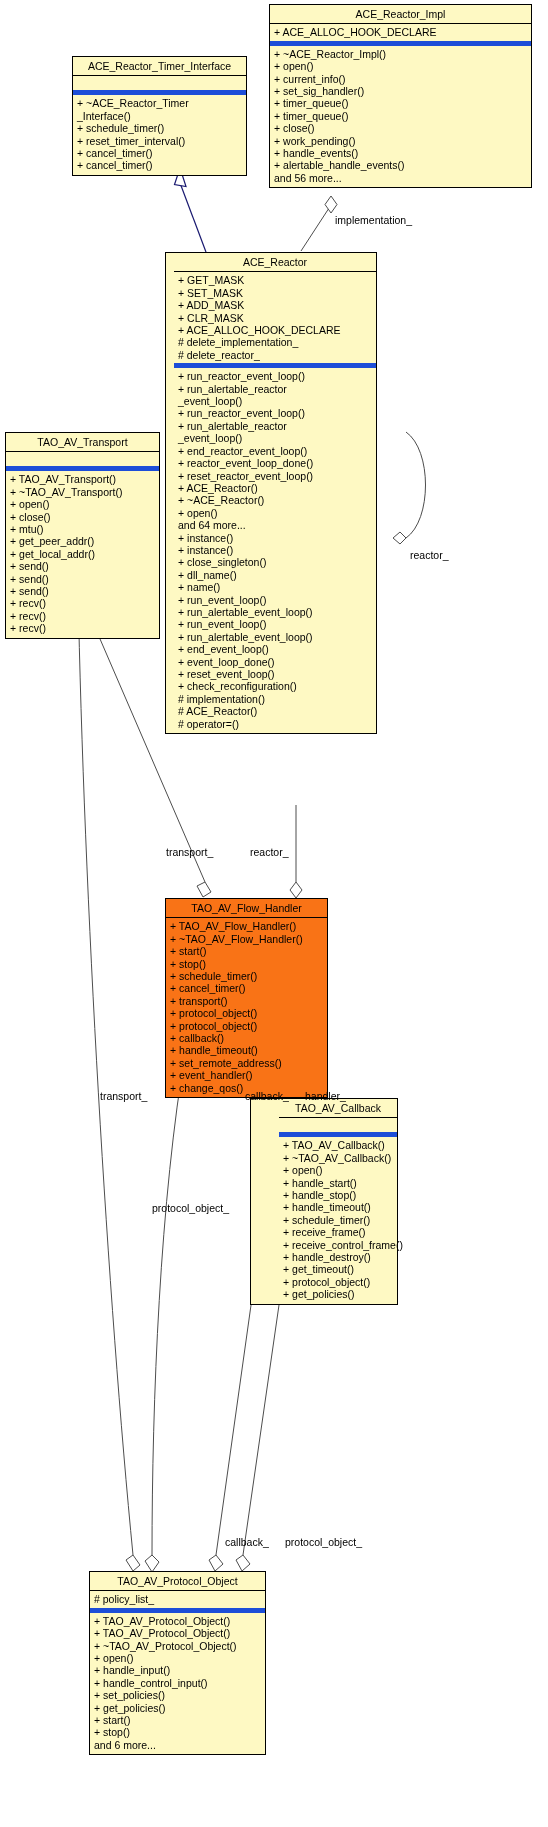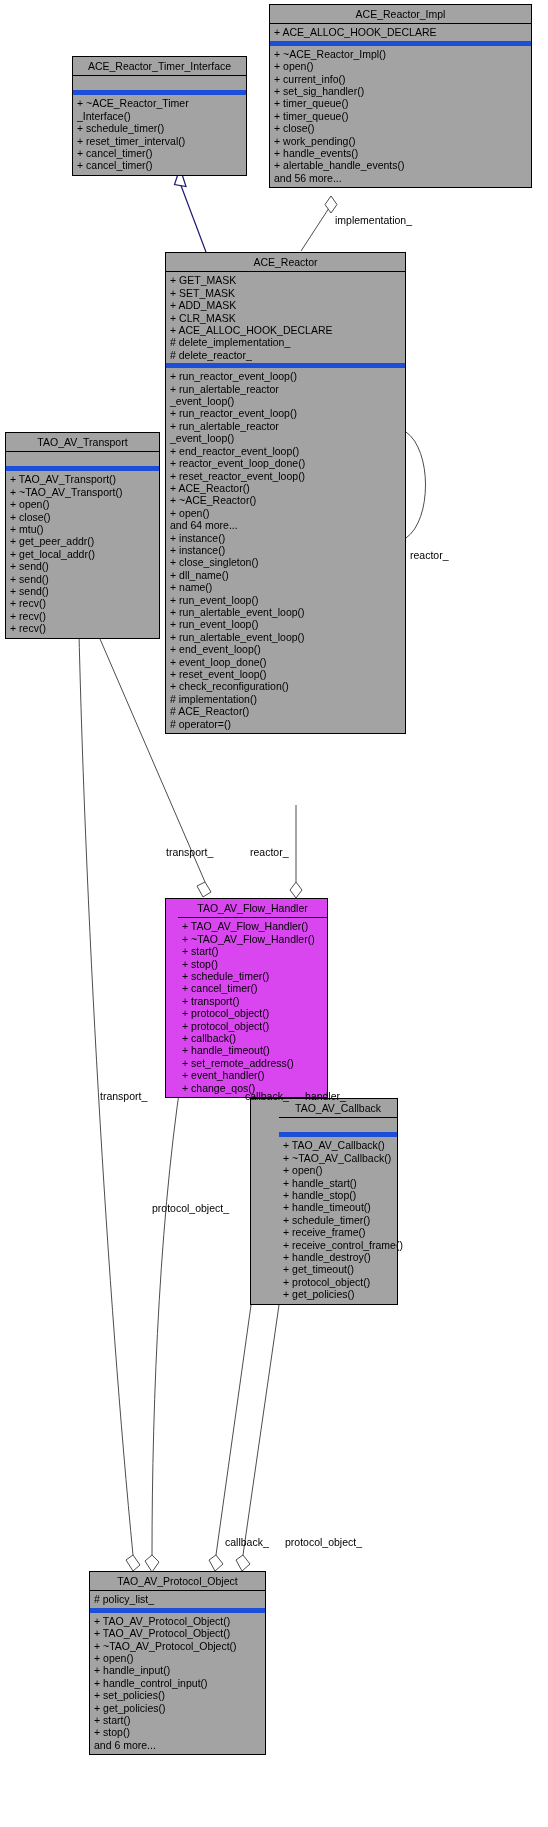--- a/index.html
+++ b/index.html
@@ -25,29 +25,28 @@
     left: 0;
     top: 0;
     width: 548px;
     height: 1827px;
     pointer-events: none;
   }
   .uml-class {
     position: absolute;
     box-sizing: border-box;
     border: 1px solid #000000;
-    background: #a3a3a3;
+    background: #fef9c3;
     font-size: 10.5px;
     line-height: 12.4px;
     color: #000000;
     z-index: 5;
   }
   .uml-class.highlight {
-    background: #d946ef;
-    padding-left: 12px;
+    background: #f97316;
   }
   .uml-name {
     text-align: center;
     padding: 3px 4px 3px 4px;
     border-bottom: 1px solid #000000;
     white-space: nowrap;
     font-size: 10.5px;
   }
   .uml-attrs {
     border-bottom: 5px solid #1d4ed8;
@@ -164,21 +163,21 @@
     <div class="uml-ops">
         <div class="uml-row">+ ~ACE_Reactor_Timer</div>
         <div class="uml-row">_Interface()</div>
         <div class="uml-row">+ schedule_timer()</div>
         <div class="uml-row">+ reset_timer_interval()</div>
         <div class="uml-row">+ cancel_timer()</div>
         <div class="uml-row">+ cancel_timer()</div>
       </div>
   </div>
 
-  <div class="uml-class" id="box-ace-reactor" style="left:165px; top:252px; width:241px;">
+  <div class="uml-class" id="box-ace-reactor" style="left:165px; top:252px; width:212px;padding-left:8px;">
     <div class="uml-name">ACE_Reactor</div>
     <div class="uml-attrs">
         <div class="uml-row">+ GET_MASK</div>
         <div class="uml-row">+ SET_MASK</div>
         <div class="uml-row">+ ADD_MASK</div>
         <div class="uml-row">+ CLR_MASK</div>
         <div class="uml-row">+ ACE_ALLOC_HOOK_DECLARE</div>
         <div class="uml-row"># delete_implementation_</div>
         <div class="uml-row"># delete_reactor_</div>
       </div>

